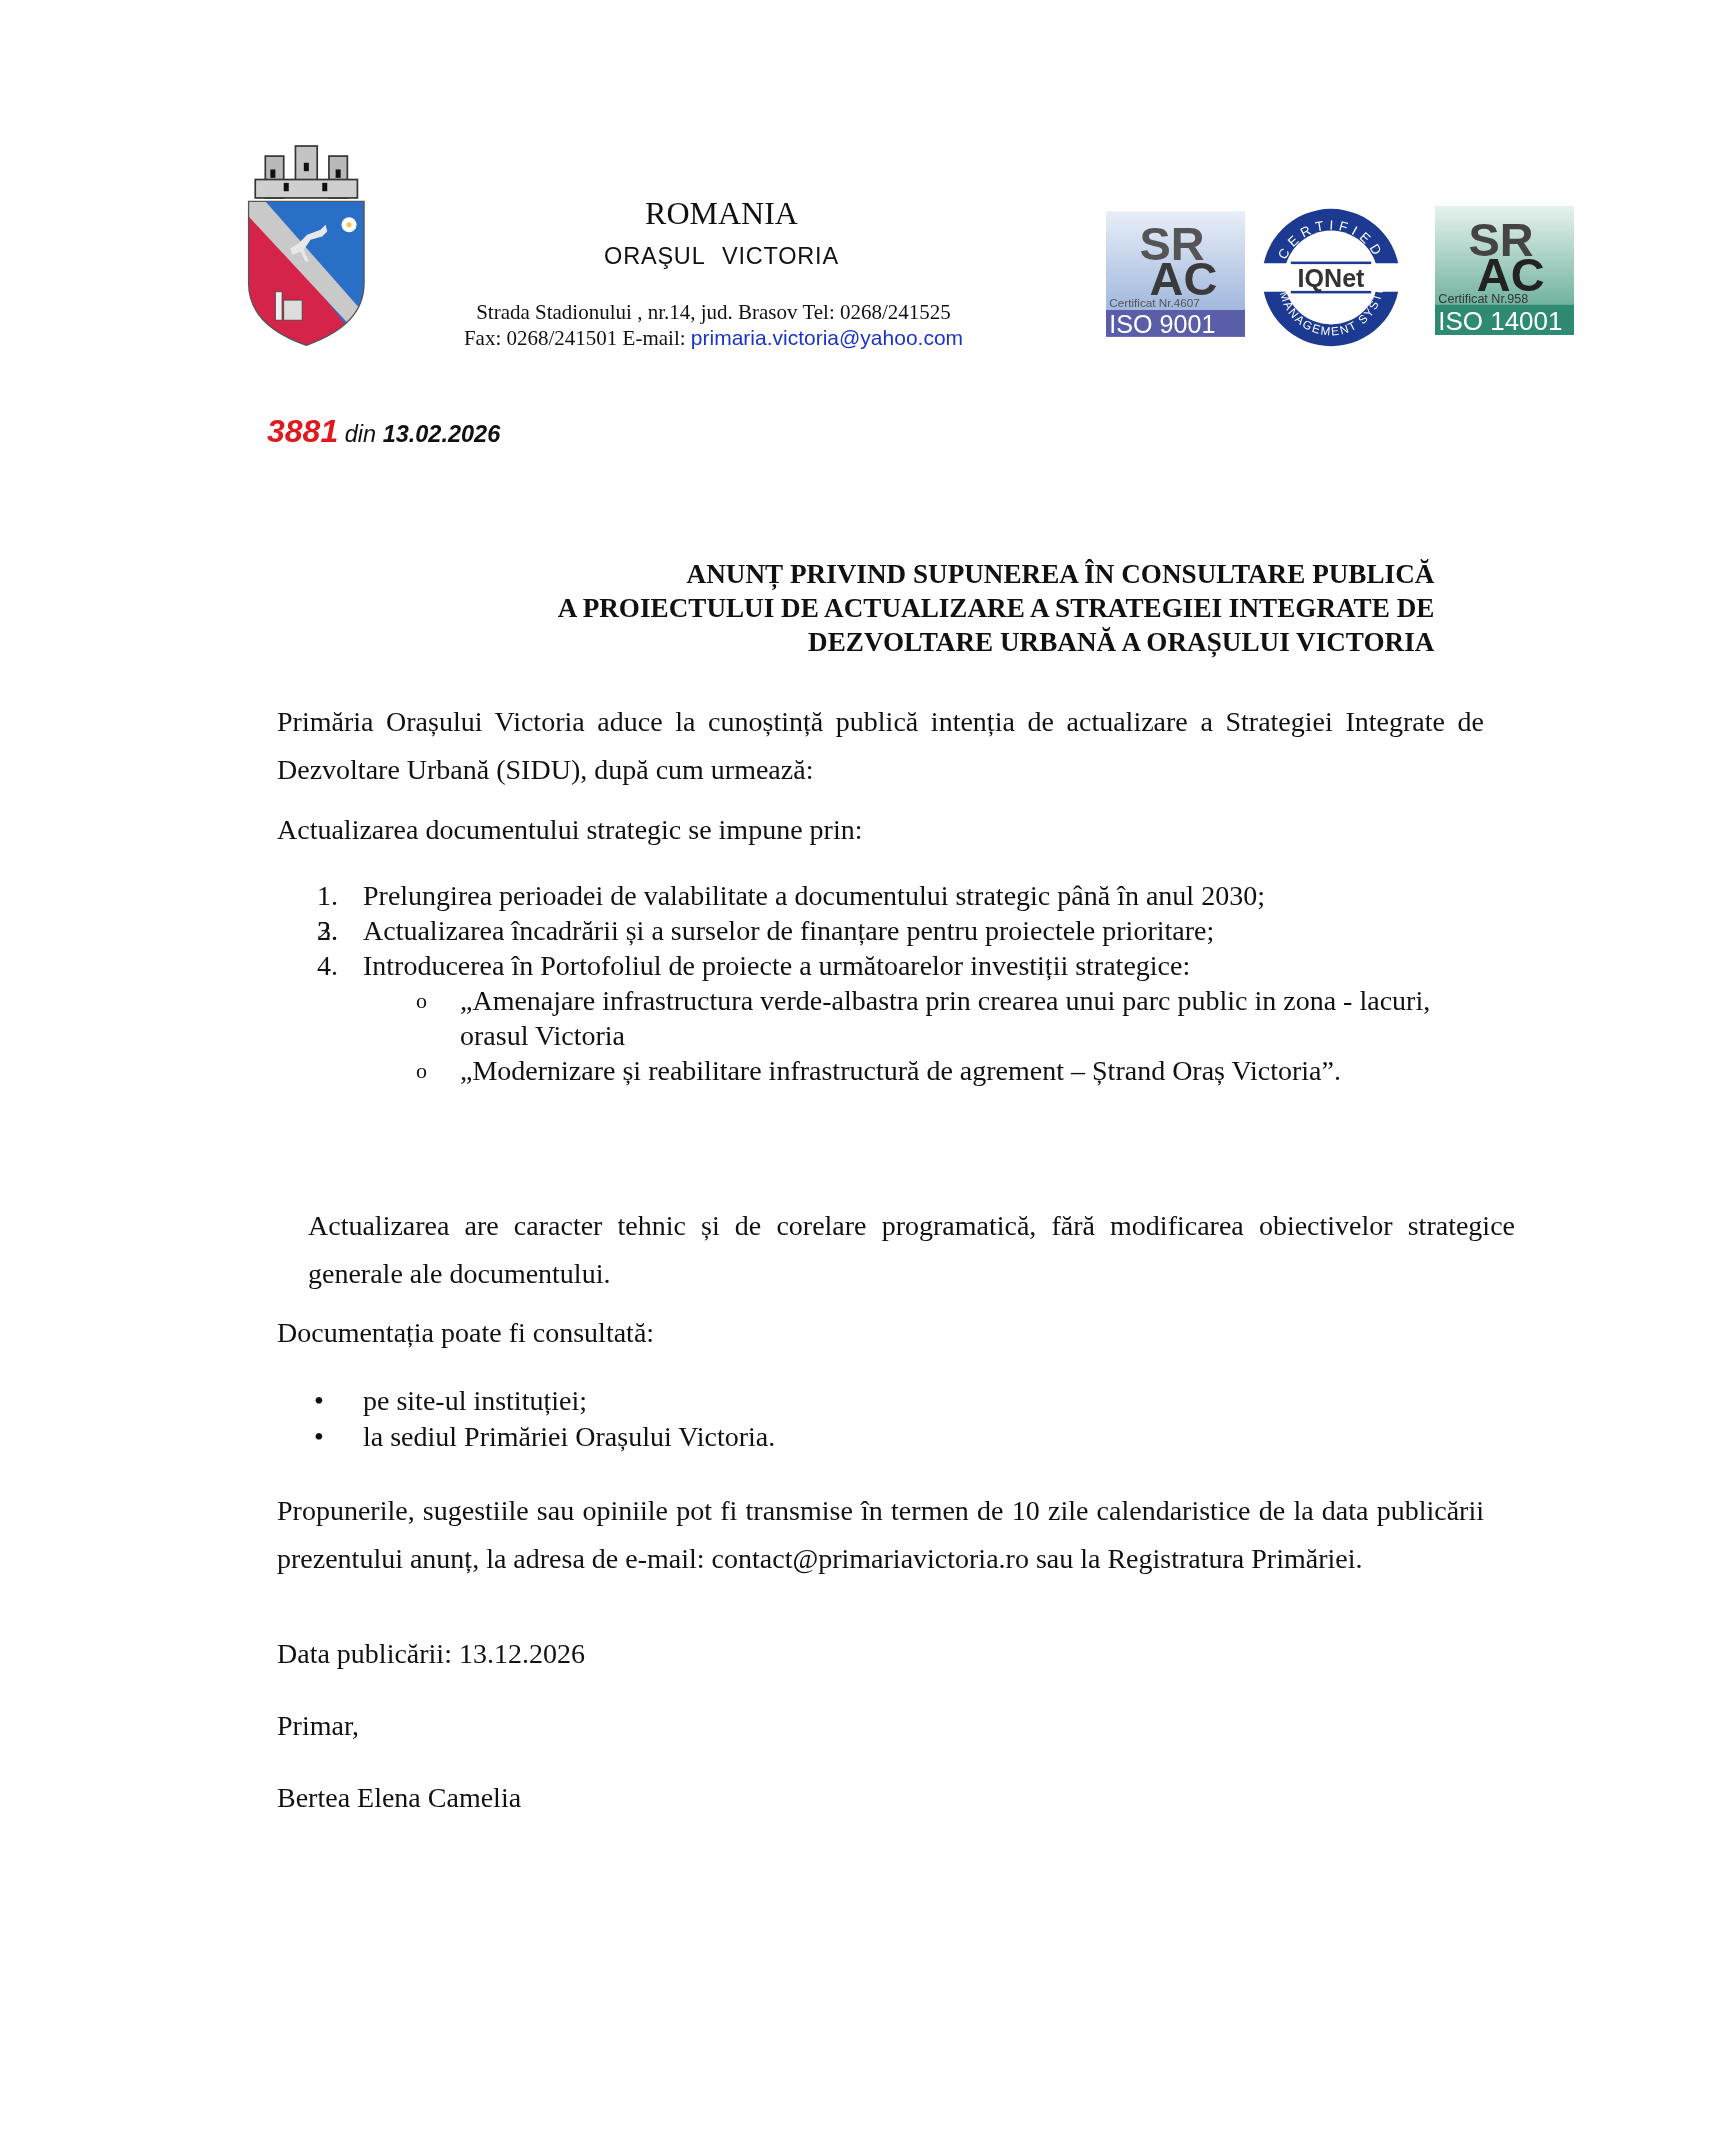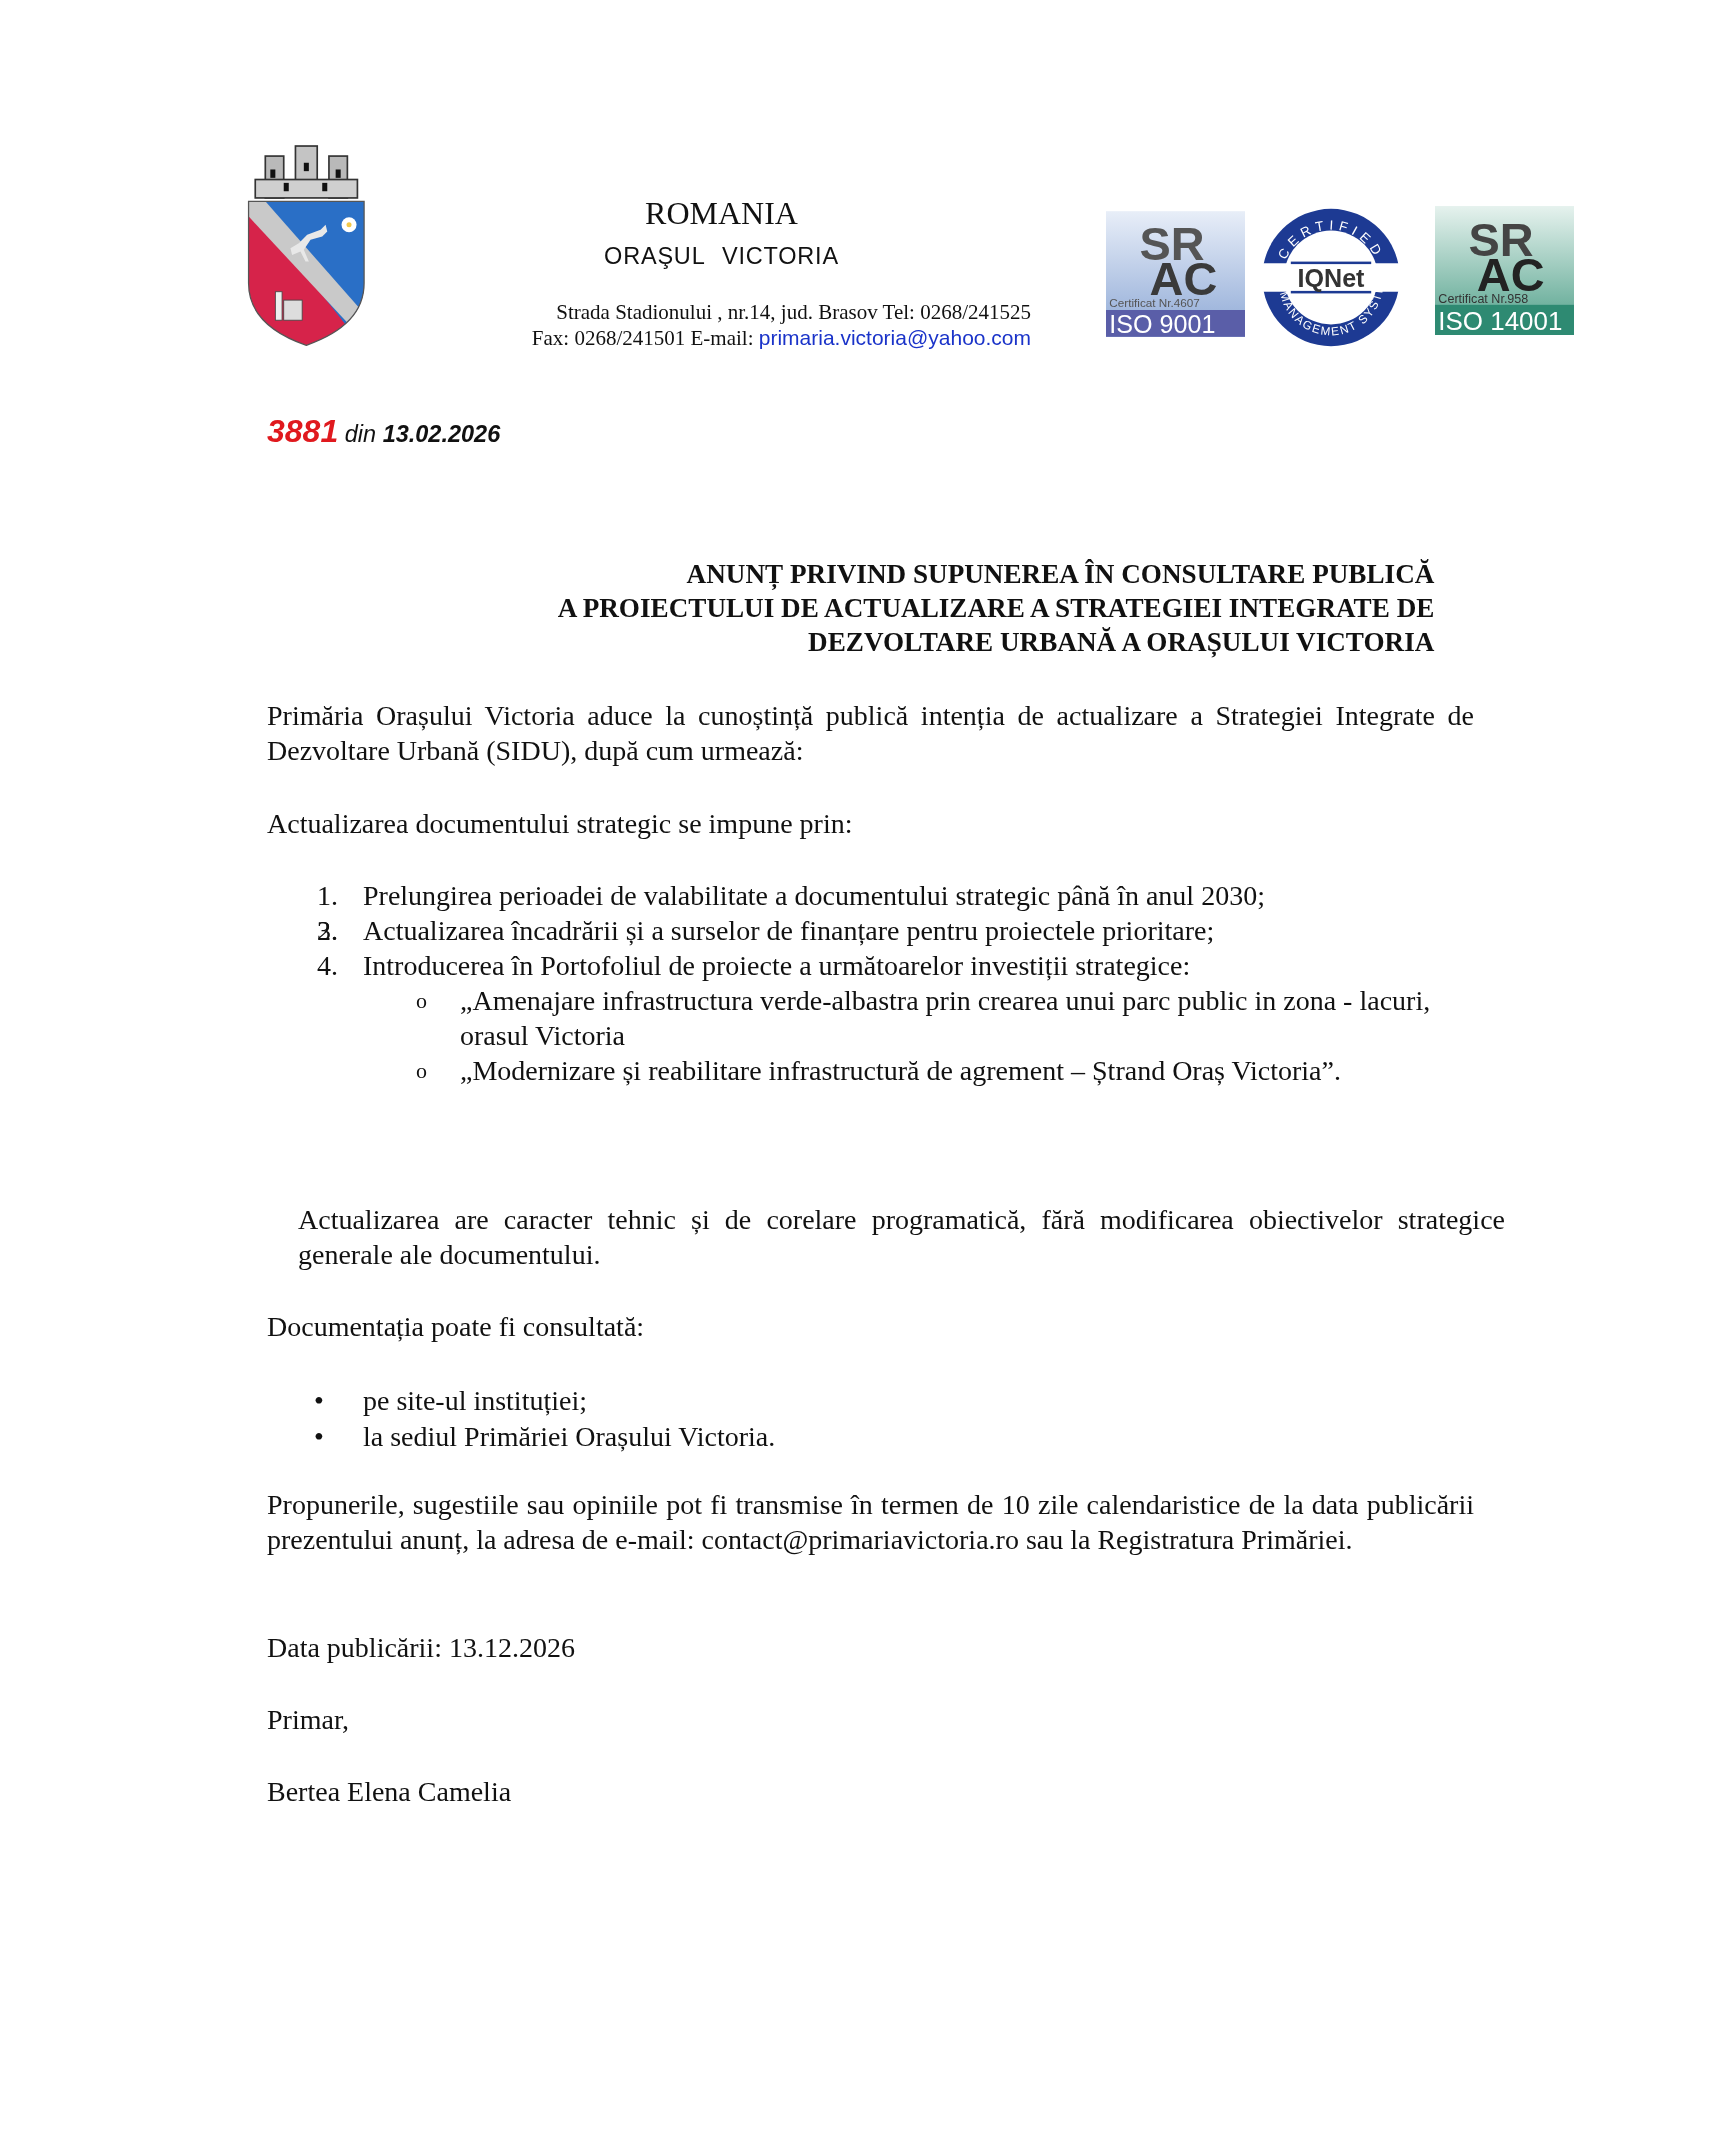--- a/index.html
+++ b/index.html
@@ -5,40 +5,40 @@
   html, body { margin: 0; padding: 0; background: #ffffff; }
   body { width: 1718px; height: 2148px; position: relative; overflow: hidden;
          font-family: "Liberation Serif", serif; color: #111; }
   .abs { position: absolute; }
 
   
   #crest { left: 240px; top: 141px; width: 131px; height: 206px; }
   .h-country { left: 470px; top: 195px; width: 503px; text-align: center; font-size: 32px; }
   .h-town { left: 470px; top: 243px; width: 503px; text-align: center; font-size: 23.5px;
             font-family: "Liberation Sans", sans-serif; letter-spacing: 0.8px; word-spacing: 10px; }
-  .h-addr { left: 444px; top: 299px; width: 587px; text-align: right; font-size: 21px; line-height: 26px; }
+  .h-addr { left: 420px; top: 299px; width: 587px; text-align: center; font-size: 21px; line-height: 26px; }
   .h-email { color: #1a33c9; font-family: "Liberation Sans", sans-serif; margin-top: 33px; }
 
   .cert { top: 211px; }
   #cert-iso9001 { left: 1106px; width: 139px; height: 126px; }
   #cert-iqnet { left: 1257px; width: 148px; height: 139px; top: 208px; }
   #cert-iso14001 { left: 1435px; width: 139px; height: 129px; top: 206px; }
 
   
   .regline { left: 267px; top: 413px; font-family: "Liberation Sans", sans-serif; font-style: italic; font-size: 23.5px; }
   .regnum { color: #e0191e; font-weight: bold; font-size: 32px; }
   .regdate { font-weight: bold; }
 
   
   .title { left: 277px; top: 557px; width: 1175px; text-align: right; font-weight: bold;
            font-size: 28px; line-height: 34px; }
   .title div { transform: scaleX(0.97); }
 
   
-  .body-text { left: 267px; width: 1207px; font-size: 28px; line-height: 35px; text-align: justify; }
+  .body-text { left: 277px; width: 1207px; font-size: 28px; line-height: 48px; text-align: justify; }
   .body-text.nj { text-align: left; }
 
   ol.numlist { position: absolute; left: 267px; top: 878px; width: 1207px; margin: 0; padding: 0;
                list-style: none; font-size: 28px; line-height: 35px; }
   ol.numlist li { position: relative; padding-left: 96px; }
   ol.numlist .num { position: absolute; left: 50px; }
   ul.sublist { list-style: none; margin: 0; padding: 0; }
   ul.sublist li { position: relative; padding-left: 193px; }
   ul.sublist .mark { position: absolute; left: 149px; font-size: 22px; }
 

